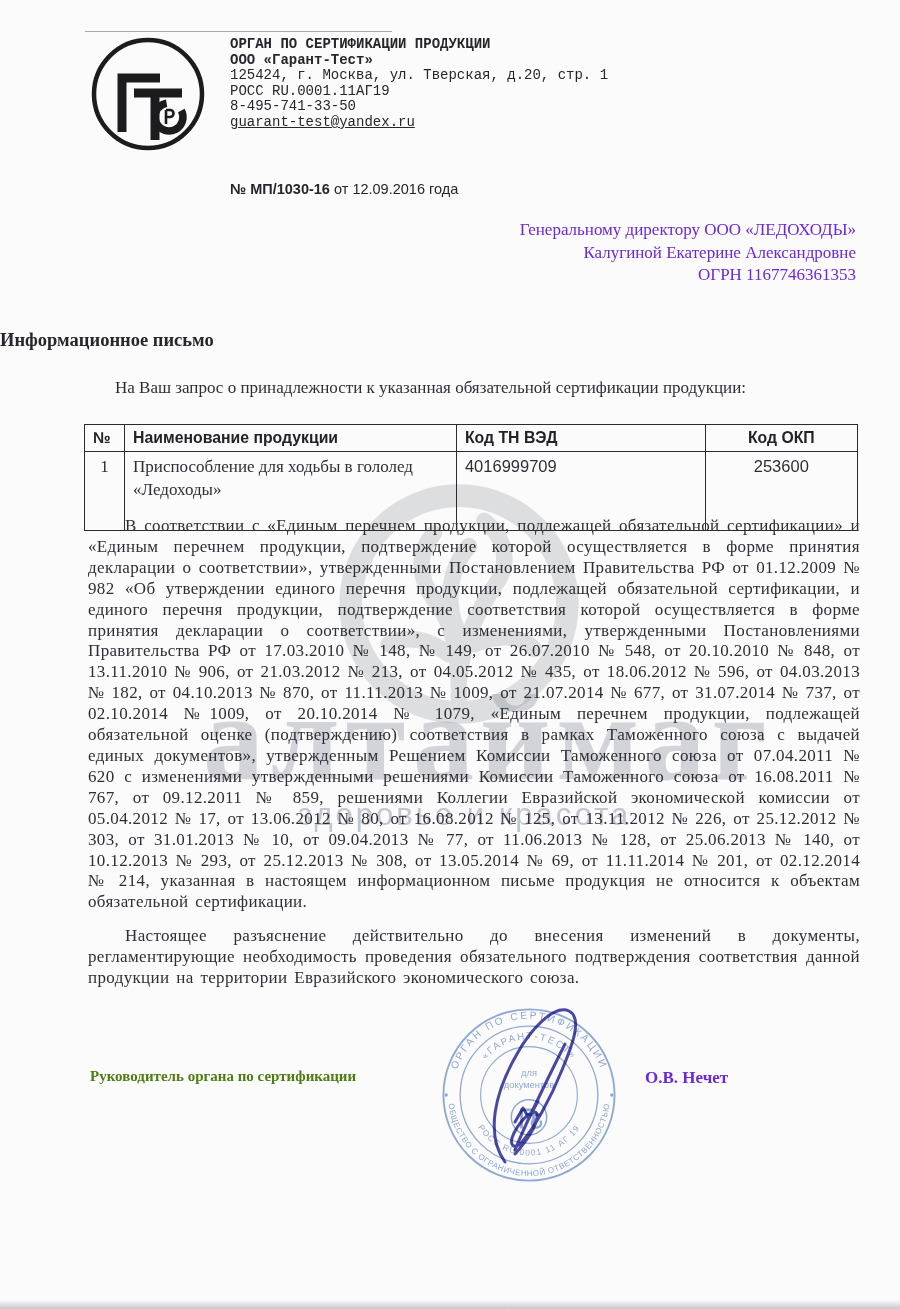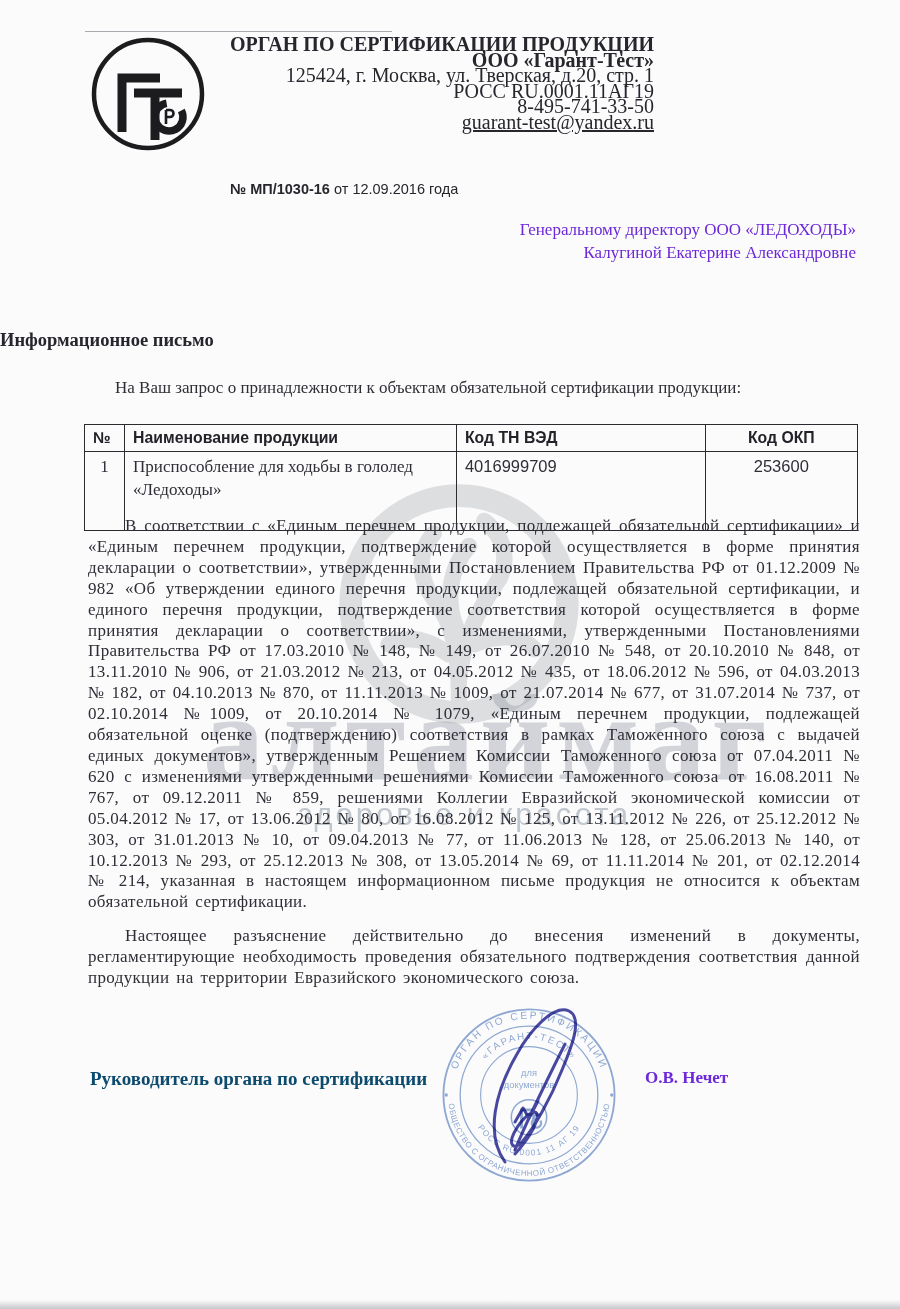--- a/index.html
+++ b/index.html
@@ -15,22 +15,22 @@
   .page::after{
     content:'';position:absolute;left:0;right:0;bottom:0;height:9px;
     background:linear-gradient(to bottom,rgba(110,115,125,0),rgba(110,115,125,.38));
     pointer-events:none;
   }
   .topline{position:absolute;left:85px;top:31px;width:307px;height:1px;background:#a7abb0;}
   
   .logo{position:absolute;left:88px;top:34px;width:120px;height:120px;}
   .header-text{
     position:absolute;left:230px;top:37px;
-    font-family:Liberation Serif, serif;
-    font-size:20px;line-height:15.6px;color:#26262c;text-align:right;
+    font-family:Liberation Mono, monospace;
+    font-size:14px;line-height:15.6px;color:#26262c;
   }
   .header-text .b{font-weight:bold;}
   .header-text .email{color:#26262c;text-decoration:underline;}
   .refline{
     position:absolute;left:230px;top:149px;
     font-family:"Liberation Sans",sans-serif;font-size:14.5px;color:#26262c;margin-top:32px;
   }
   .refline .num{font-weight:bold;}
   
   .recipient{
@@ -69,21 +69,21 @@
   .body-text{
     position:absolute;left:88px;top:516px;width:772px;z-index:1;
   }
   .body-text p{
     margin:0 0 13px 0;
     font-size:17px;line-height:20.9px;
     letter-spacing:.35px;word-spacing:2.2px;
     text-align:justify;text-indent:37px;color:#2e2e36;
   }
   
-  .sig-role{position:absolute;left:90px;top:1068px;font-weight:bold;font-size:19px;color:#0c4a6e;z-index:1;text-align:center;}
+  .sig-role{position:absolute;left:90px;top:1068px;font-weight:bold;font-size:15px;color:#4d7c0f;z-index:1;text-align:center;}
   .sig-name{position:absolute;left:645px;top:1068px;font-weight:bold;font-size:17px;color:#6d28d9;z-index:1;}
   
   .stamp{position:absolute;left:436px;top:1002px;width:186px;height:186px;z-index:2;mix-blend-mode:multiply;opacity:.85;}
   .ink{position:absolute;left:455px;top:992px;width:160px;height:182px;z-index:3;mix-blend-mode:multiply;}
   
   .wm-circle{position:absolute;left:333px;top:478px;width:252px;height:252px;opacity:.27;z-index:0;}
   .wm-brand{
     position:absolute;left:203px;top:668px;z-index:0;
     font-family:Liberation Serif, serif;font-weight:bold;
     font-size:122px;letter-spacing:6px;color:rgba(150,156,164,.40);
@@ -141,24 +141,25 @@
     <div><a href="#" class="email">guarant-test@yandex.ru</a></div>
   </div>
 
   <div class="refline">
     <span class="num">№ МП/1030-16</span><span> от 12.09.2016 года</span>
   </div>
 
   <div class="recipient">
     <div>Генеральному директору ООО «ЛЕДОХОДЫ»</div>
     <div>Калугиной Екатерине Александровне</div>
+    <div>ОГРН  1167746361353</div>
   </div>
 
   <div class="doc-title">Информационное письмо</div>
-  <div class="intro">На Ваш запрос о принадлежности к объектам обязательной сертификации продукции:</div>
+  <div class="intro">На Ваш запрос о принадлежности к указанная обязательной сертификации продукции:</div>
 
   <table class="prod-table">
     <colgroup>
       <col class="c-num">
         <col class="c-name">
         <col class="c-tnved">
         <col class="c-okp">
     </colgroup>
     <tbody>
         <tr>

